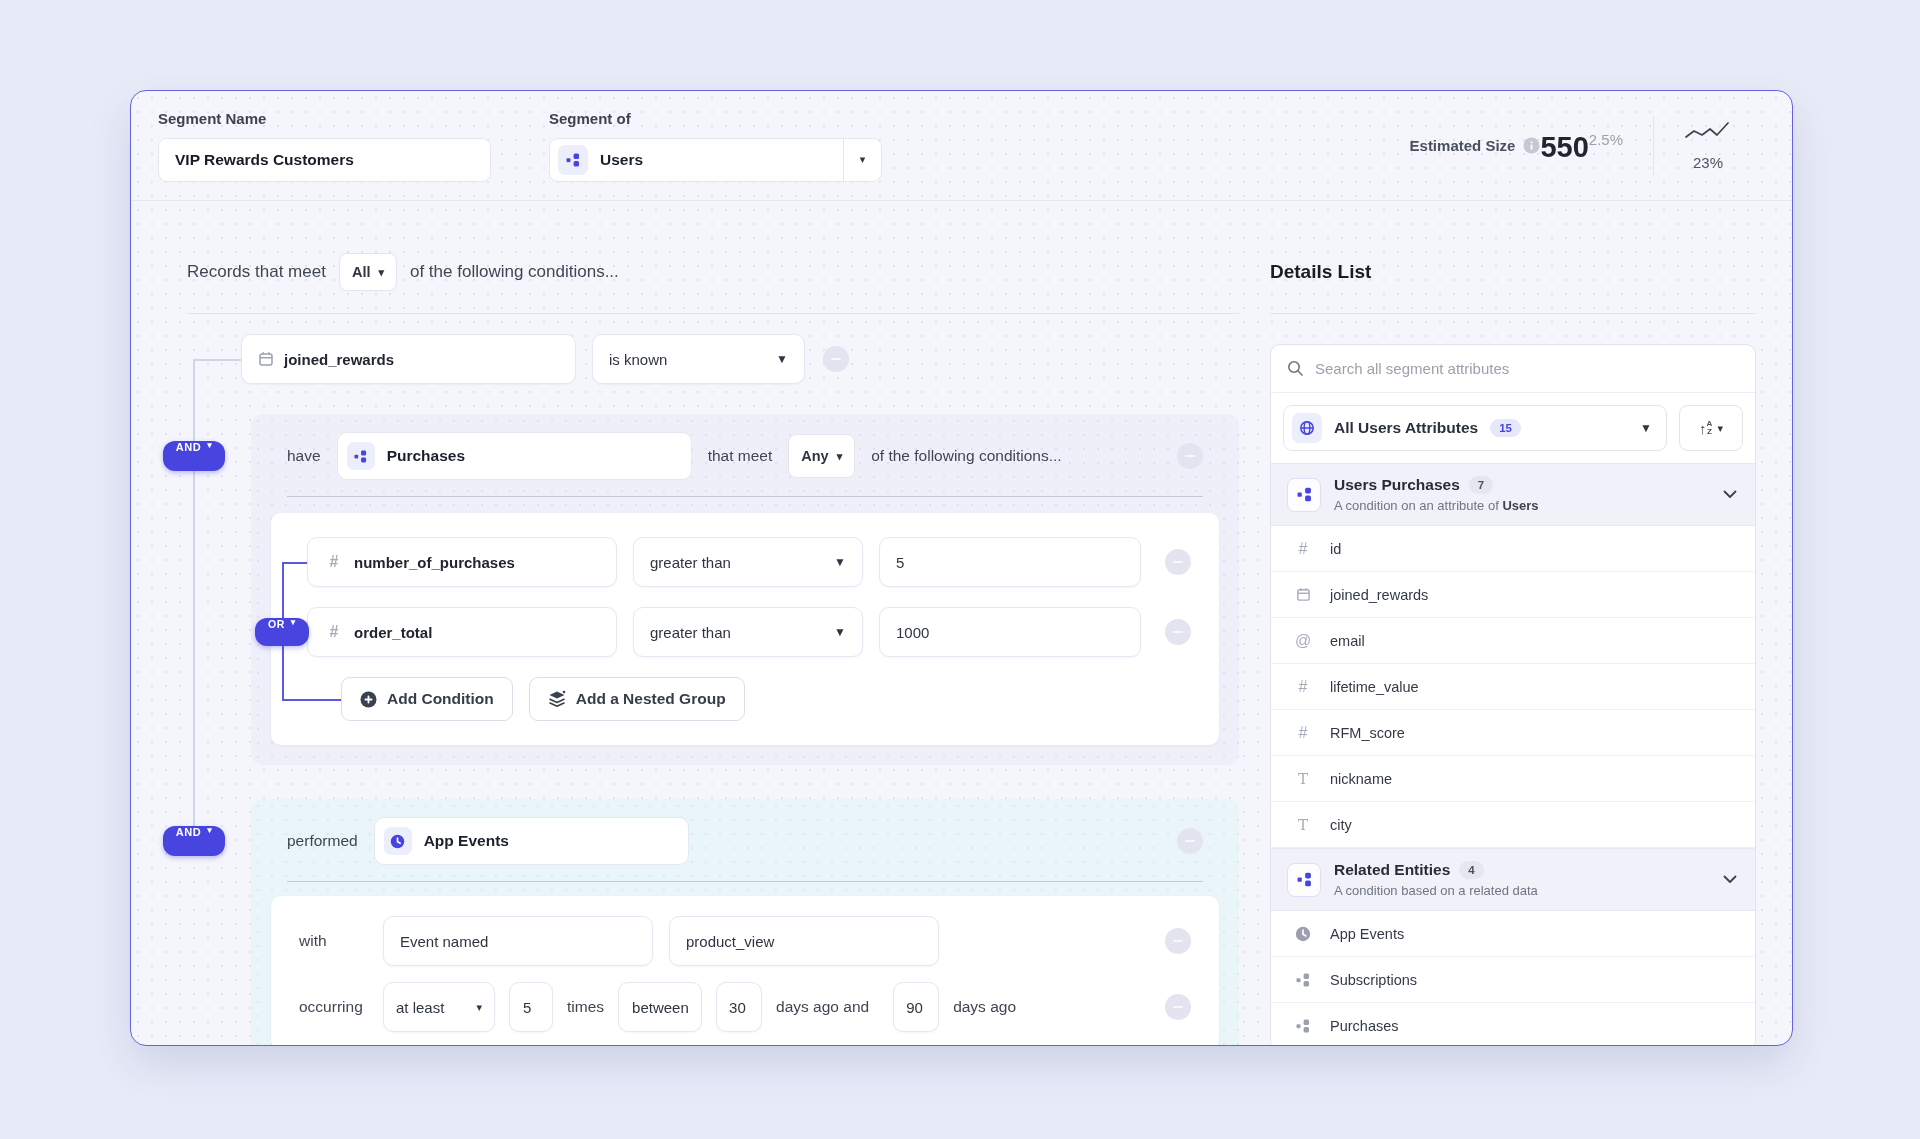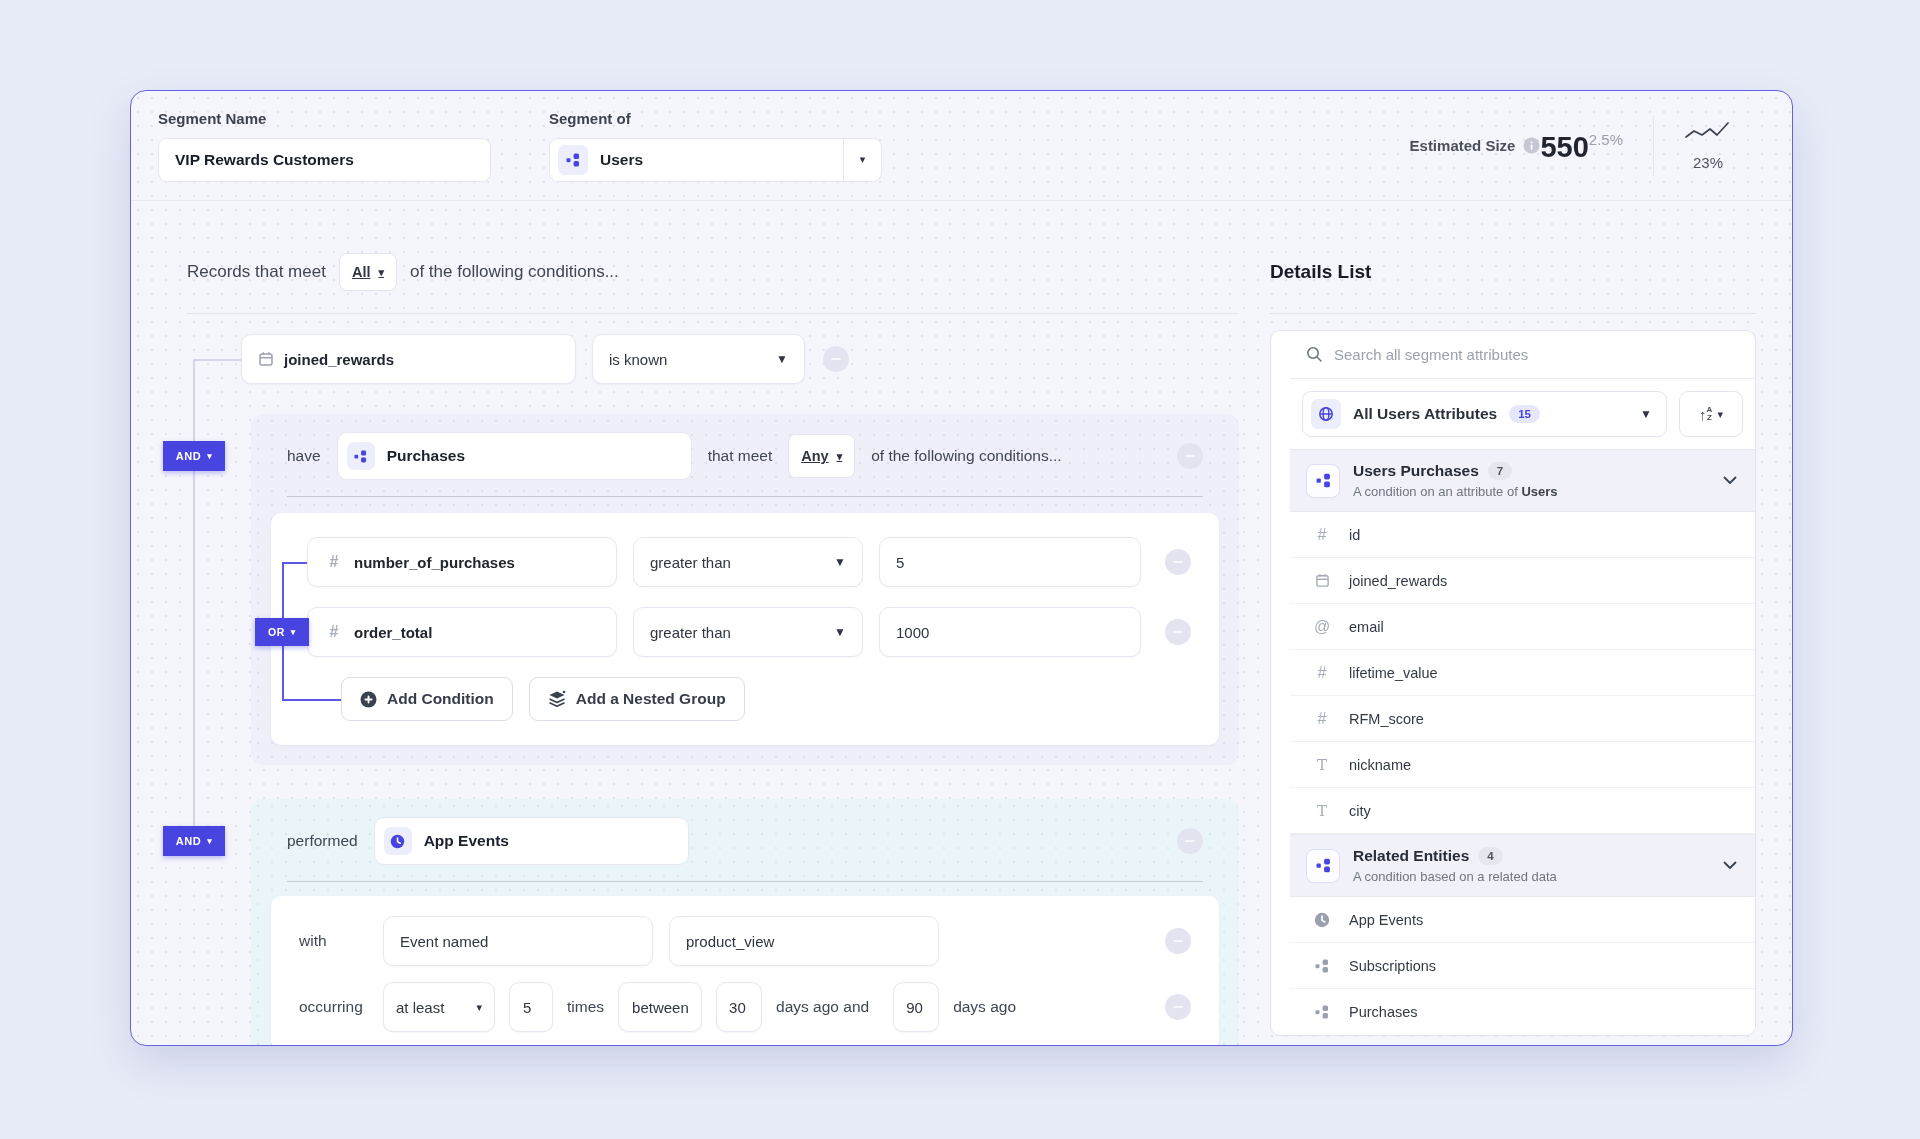--- a/index.html
+++ b/index.html
@@ -38,21 +38,21 @@
   .trend-pct { font-size:15px; color:#4b5260; }
   .arrow-dn { font-size:11px; color:#2f3542; line-height:1; }
   .arrow-dn.lg { font-size:12px; }
 
   
   .main { display:flex; gap:31px; padding:52px 52px 0 56px; align-items:flex-start; }
   .builder { width:1052px; position:relative; flex:0 0 auto; }
   .intro { height:38px; display:flex; align-items:center; gap:13px; margin-bottom:22px; }
   .intro-text { font-size:17px; color:#3f4653; }
   .mini-select { height:38px; background:#fff; border:1px solid #e3e4ee; border-radius:8px;
-    display:flex; align-items:center; gap:8px; padding:0 12px; font-size:14.5px; font-weight:600; color:#2f3542;text-decoration:underline; }
+    display:flex; align-items:center; gap:8px; padding:0 12px; font-size:14.5px; font-weight:600; color:#2f3542; }
   .hr { border:none; border-top:1px solid #e2e3ef; }
 
   .cond-row { display:flex; align-items:center; margin:20px 0 0 54px; height:50px; }
   .fbox { height:50px; background:#fff; border:1px solid #e6e7f2; border-radius:10px;
     display:flex; align-items:center; gap:10px; padding:0 16px; font-size:15px; font-weight:600; color:#21262f;
     box-shadow:0 1px 2px rgba(30,30,80,.04); }
   .sel { justify-content:flex-start; position:relative; font-weight:500; color:#2f3542; }
   .sel .arrow-dn { margin-left:auto; }
   .valbox { font-weight:500; color:#2f3542; }
 
@@ -74,34 +74,34 @@
   .n-row { display:flex; align-items:center; height:50px; margin-bottom:20px; }
   .n-row:last-child { margin-bottom:0; }
   .btn-row { display:flex; gap:16px; margin:20px 0 0 34px; }
   .gbtn { height:44px; background:#fff; border:1px solid #dcdde9; border-radius:9px;
     display:flex; align-items:center; gap:10px; padding:0 18px; font-size:15.5px; font-weight:600; color:#363d4a; }
 
   .nested2 { padding:20px 28px 18px 28px; margin:14px 20px 0; }
   .lab { width:84px; font-size:15.5px; color:#3f4653; flex:0 0 auto; }
   .plain { font-size:15.5px; color:#3f4653; }
 
-  .badge { position:absolute; background:#4744e0; color:#fff; border:none; border-radius:0;
-    display:flex; align-items:center; justify-content:center; gap:6px; font-weight:700; letter-spacing:.5px;
+  .badge { position:absolute; background:#4744e0; color:#fff; border:none; border-radius:12px;
+    display:flex; justify-content:center; gap:6px; font-weight:700; letter-spacing:.5px;
     box-shadow:0 2px 5px rgba(71,68,224,.35); }
   .badge .arrow-dn { color:#fff; font-size:9px; }
   .and-badge { width:62px; height:30px; font-size:11px; left:-24px; }
   .or-badge  { width:54px; height:28px; font-size:10.5px; left:68px; }
 
   .line { position:absolute; background:#d2d5e6; }
   .line.blue { background:#5b58e8; }
 
   
   .sidebar { width:486px; flex:0 0 auto; }
   .sb-title { height:38px; display:flex; align-items:center; font-size:19px; font-weight:600; color:#171c26; margin-bottom:22px; }
-  .panel { margin-top:16px; background:#fff; border:1px solid #e2e3ee; border-radius:10px; overflow:hidden;padding-left:19px; }
+  .panel { margin-top:30px; background:#fff; border:1px solid #e2e3ee; border-radius:10px; overflow:hidden; }
   .search-row { height:48px; display:flex; align-items:center; gap:11px; padding:0 16px; border-bottom:1px solid #ececf4; }
   .search-input { border:none; outline:none; flex:1; font-size:15px; color:#3c434f; background:transparent; }
   .search-input::placeholder { color:#9aa1ad; }
   .ctrl-row { display:flex; gap:12px; padding:12px 12px; }
   .filter-dd { flex:1; height:46px; border:1px solid #e3e4ee; border-radius:9px; display:flex; align-items:center; gap:12px; padding:0 14px 0 8px; background:#fff; }
   .filter-label { font-size:15.5px; font-weight:600; color:#2b313c; }
   .pill { font-size:11.5px; font-weight:700; padding:3px 9px; border-radius:999px; }
   .pill-blue { background:#e6e7fb; color:#4744e0; }
   .pill-gray { background:#e6e7ee; color:#4b5260; }
   .filter-dd .arrow-dn { margin-left:auto; }

